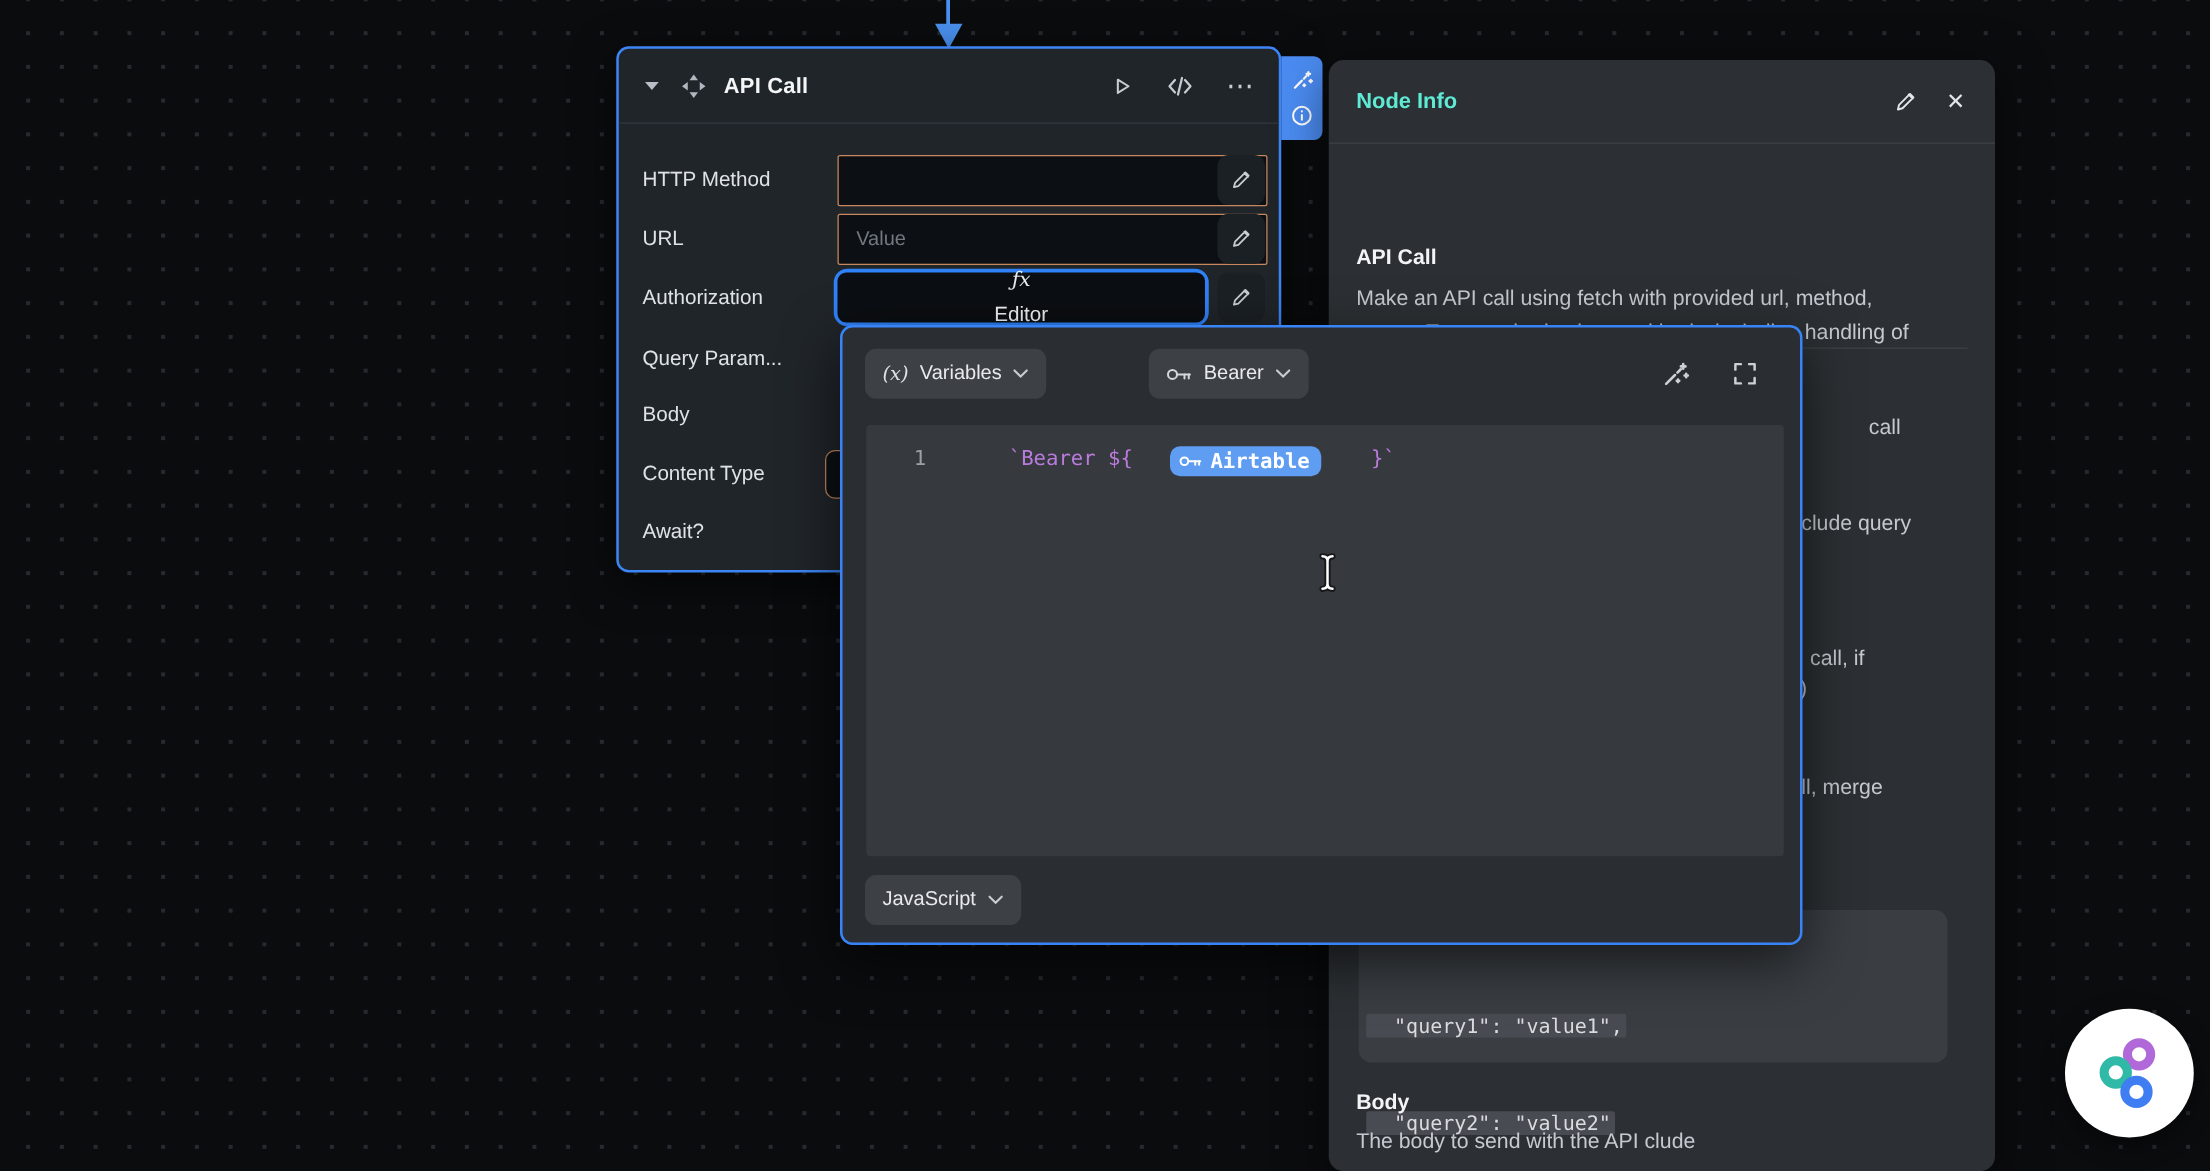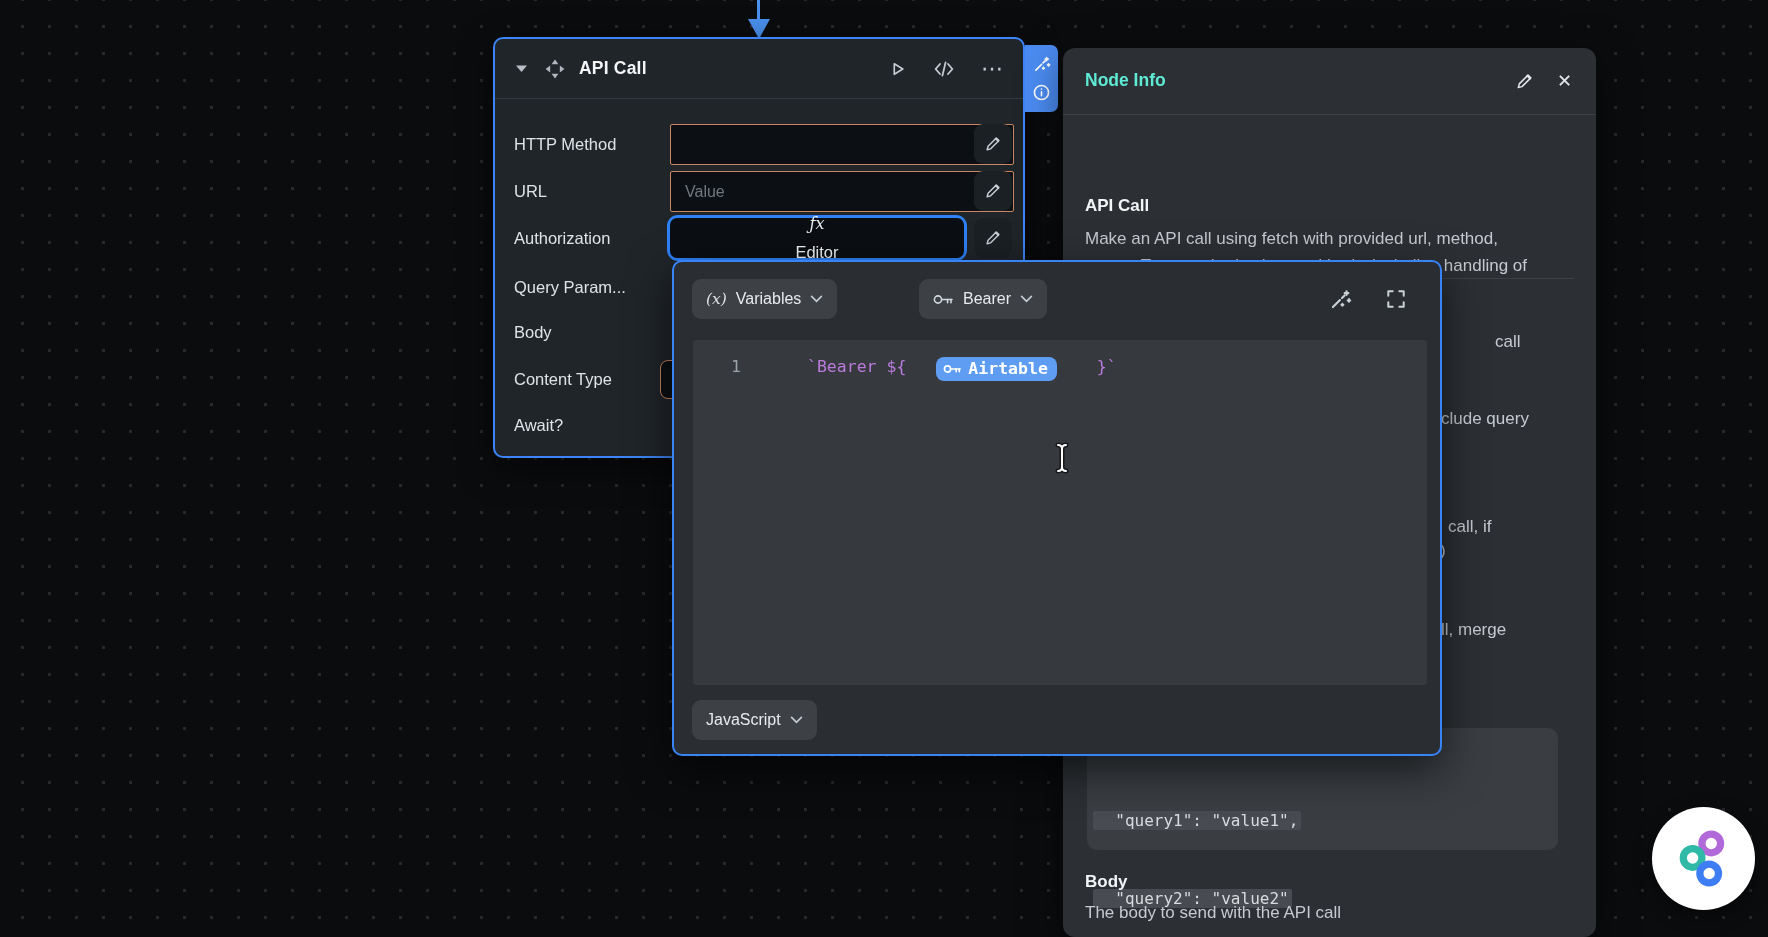--- a/index.html
+++ b/index.html
@@ -196,21 +196,21 @@
     <span class="frag" style="left:377px; top:493px;">)</span>
     <span class="frag" style="left:378px; top:572px;">ll, merge</span>
 
     <div class="codeblock" style="left:24px; top:680px; width:471px; height:122px;">
       <div><span class="hl">  "query1": "value1",</span></div>
       <div><span class="hl">  "query2": "value2"</span></div>
       
     </div>
 
     <div class="abs p-head" style="left:22px; top:824px;">Body</div>
-    <div class="abs p-text" style="left:22px; top:851px;">The body to send with the API call</div>
+    <div class="abs p-text" style="left:22px; top:851px;">The body to send with the API clude</div>
   </div>
 
   <div class="abs popup" style="left:672px; top:260px; width:770px; height:496px;">
 
     <div class="pill" style="left:18px; top:17px;">
       <span class="varx">(x)</span>
       <span>Variables</span>
       <svg width="13" height="8" viewBox="0 0 14 9" fill="none" stroke="#c6ccd2" stroke-width="1.9" stroke-linecap="round">
           <path d="M1.5 1.5 L7 7 L12.5 1.5"></path>
         </svg>

